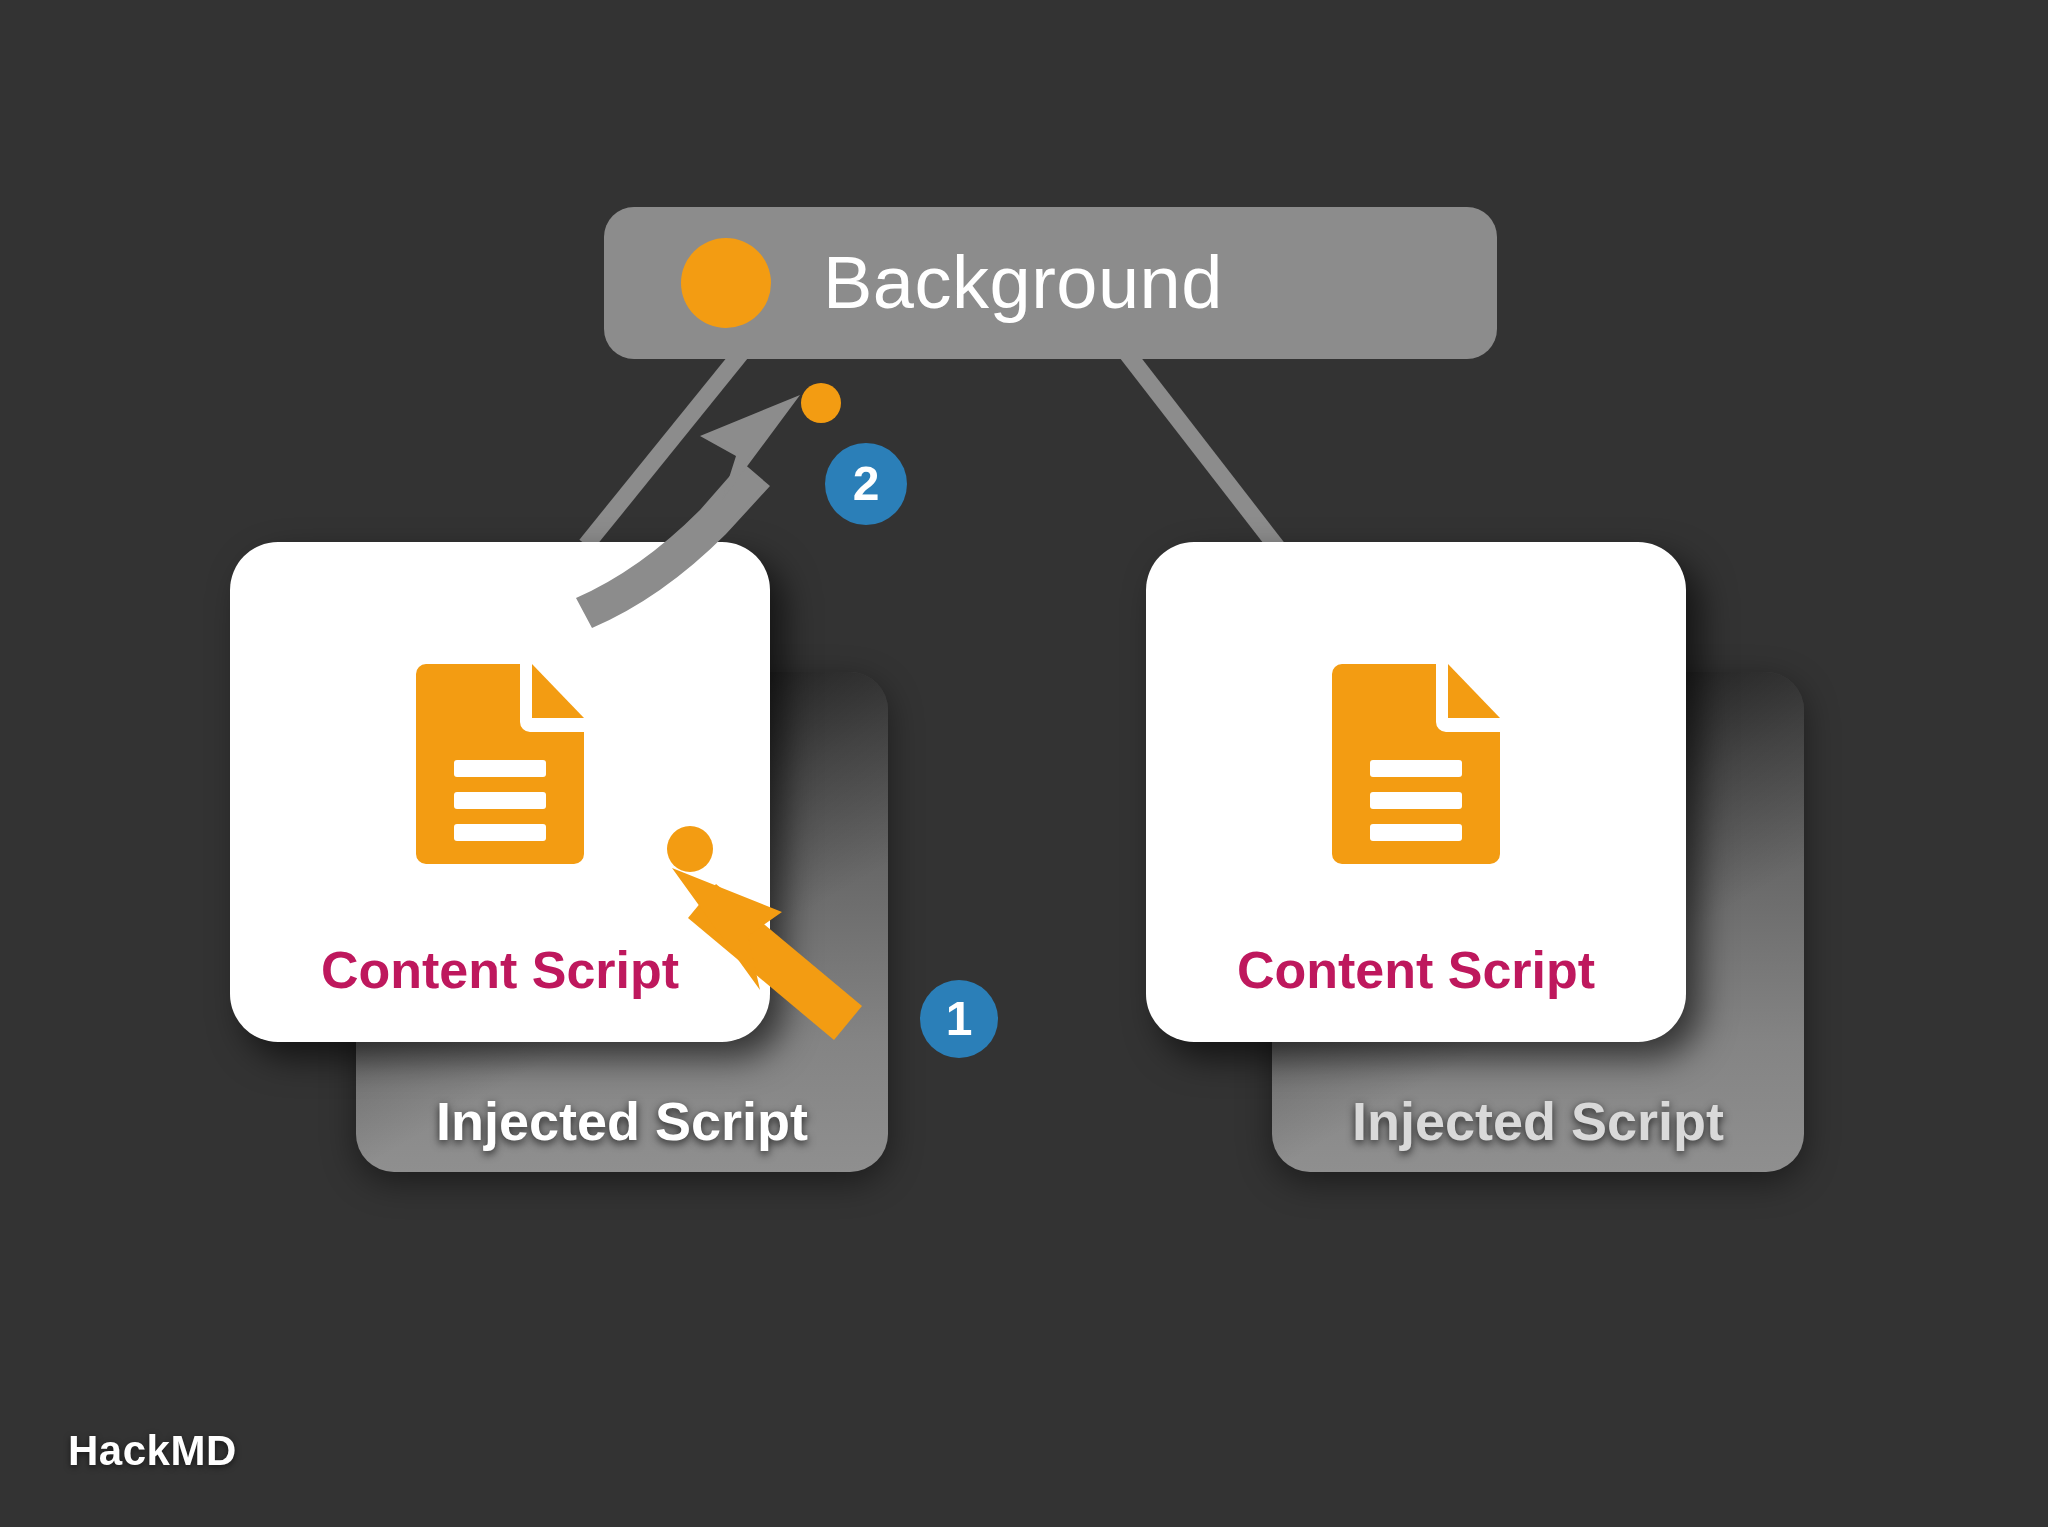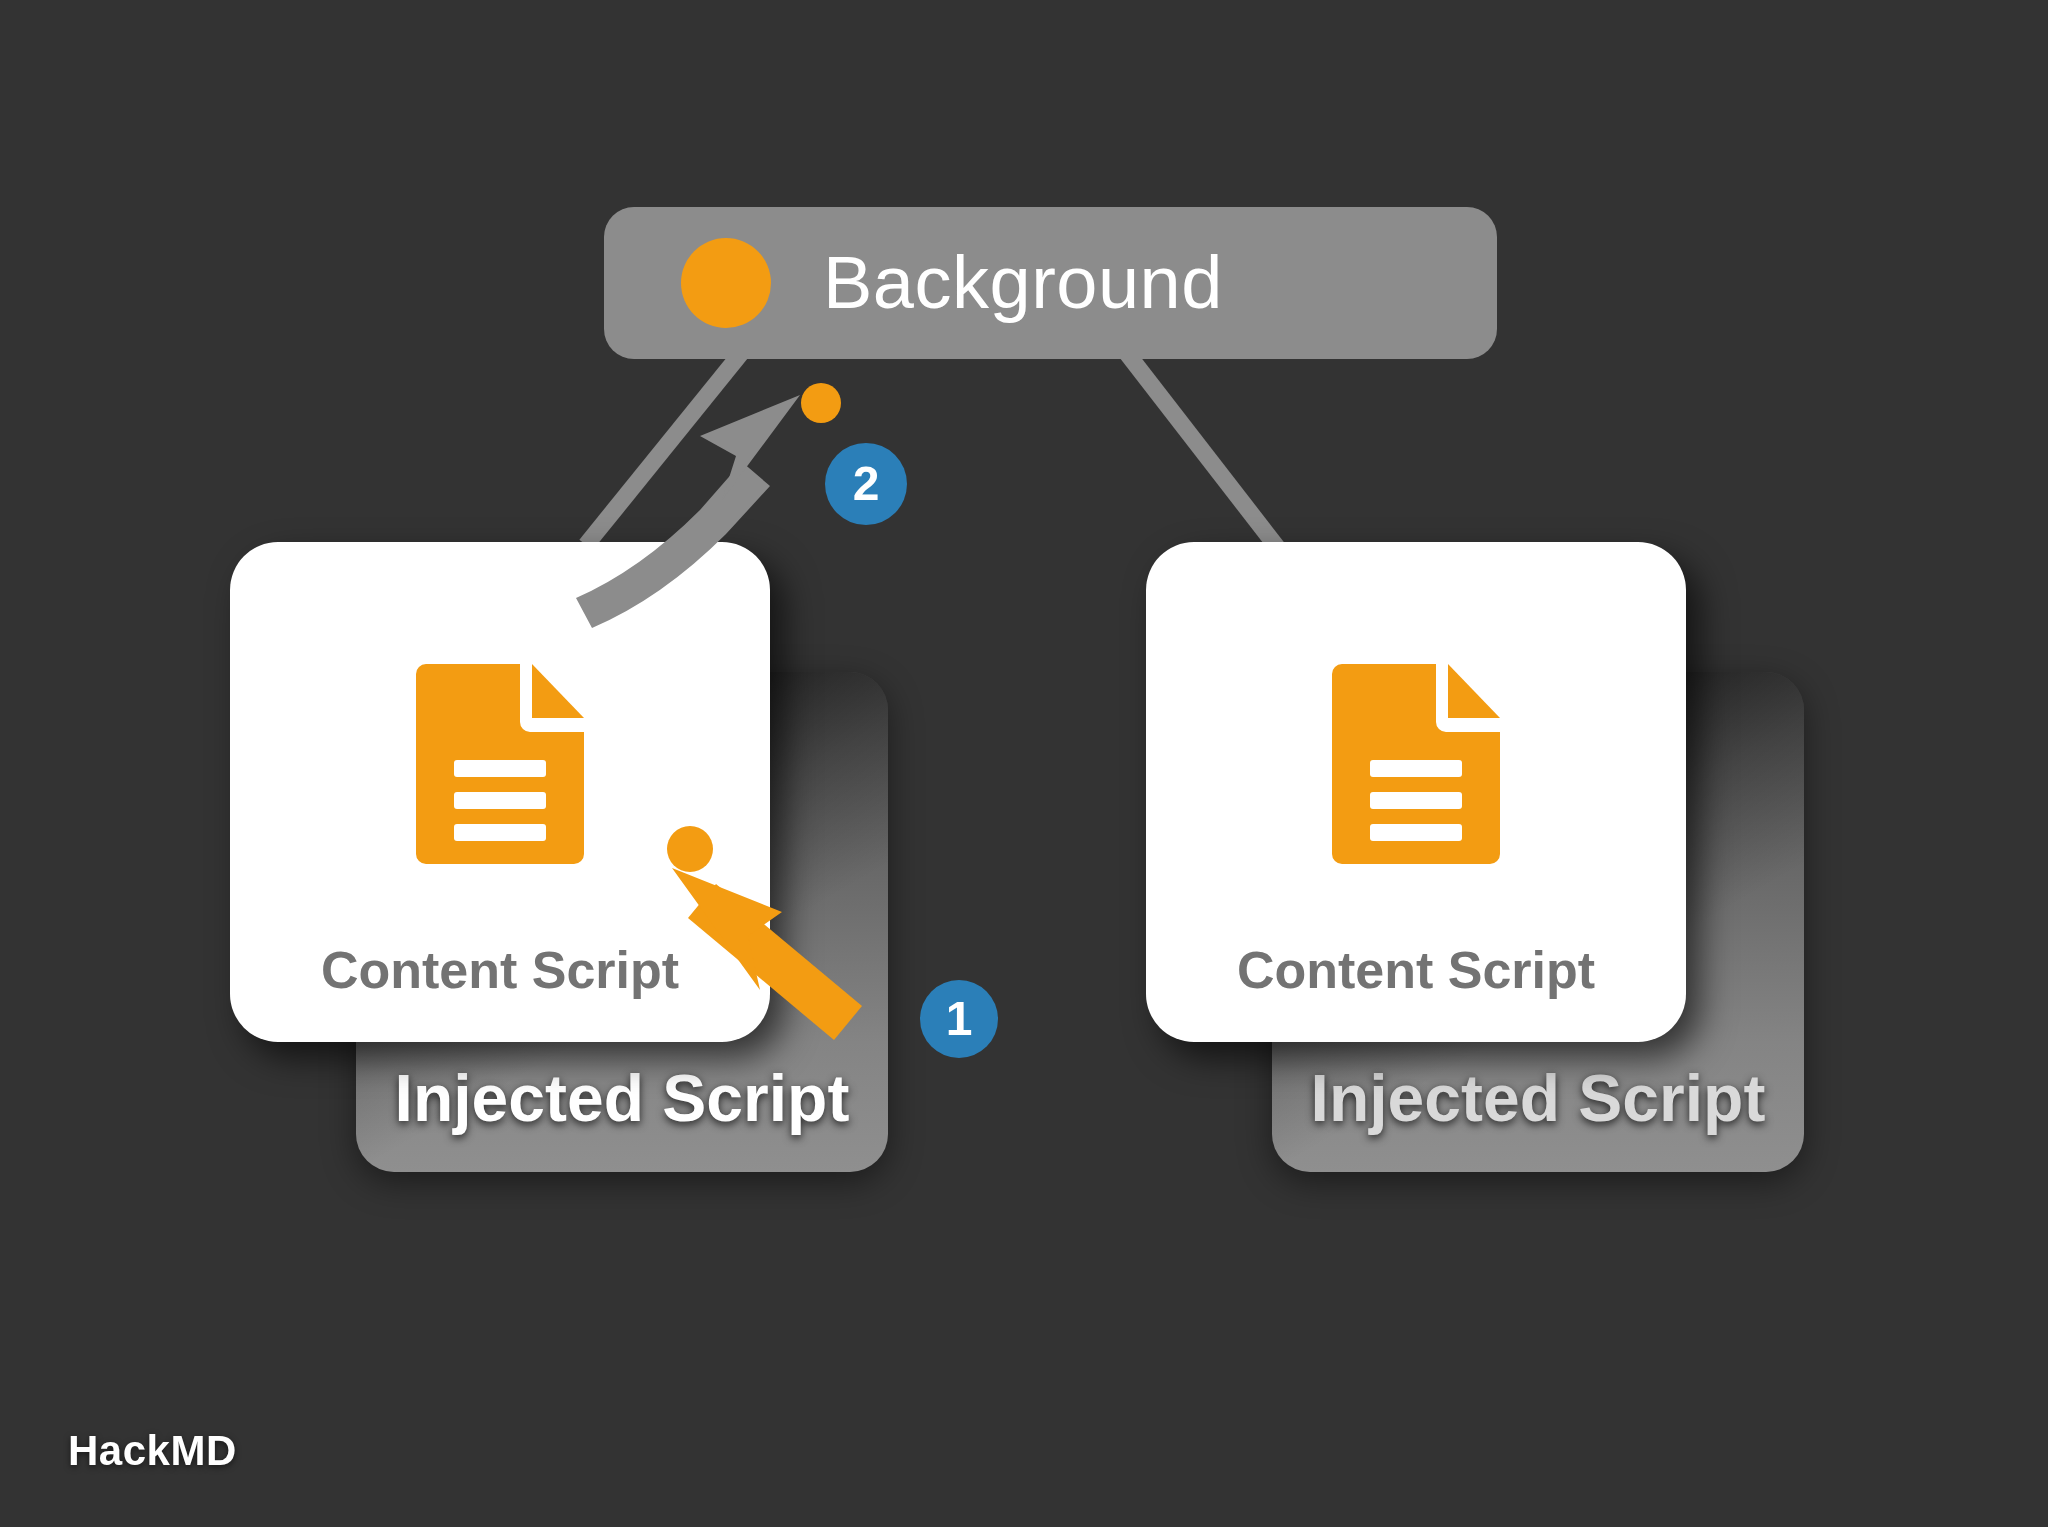--- a/index.html
+++ b/index.html
@@ -64,24 +64,24 @@
   .injected {
     position: absolute;
     border-radius: 38px;
     background: linear-gradient(180deg, #4a4a4a 0%, #5b5b5b 22%, #6f6f6f 48%, #848484 74%, #8f8f8f 100%);
     z-index: 10;
     box-shadow: 0 10px 34px rgba(0,0,0,0.45);
   }
   .injected-label {
     position: absolute;
     left: 0;
-    bottom: 36px;
+    bottom: 20px;
     width: 100%;
     text-align: center;
-    font-size: 66px;
+    font-size: 54px;
     font-weight: bold;
     color: #ffffff;
     text-shadow: 0 3px 9px rgba(0,0,0,0.75);
     white-space: nowrap;
   }
   .injected-label.dim { color: #d9d9d9; }
 
   #injected-left  { left: 356px;  top: 672px; width: 532px; height: 500px; }
   #injected-right { left: 1272px; top: 672px; width: 532px; height: 500px; }
 
@@ -119,21 +119,21 @@
     height: 200px;
   }
   .card-label {
     position: absolute;
     left: 0;
     bottom: 42px;
     width: 100%;
     text-align: center;
     font-size: 52px;
     font-weight: bold;
-    color: #737373;
+    color: #be185d;
     white-space: nowrap;
   }
 
   
   .msg-dot {
     position: absolute;
     border-radius: 50%;
     background: #f39c12;
     z-index: 45;
   }

